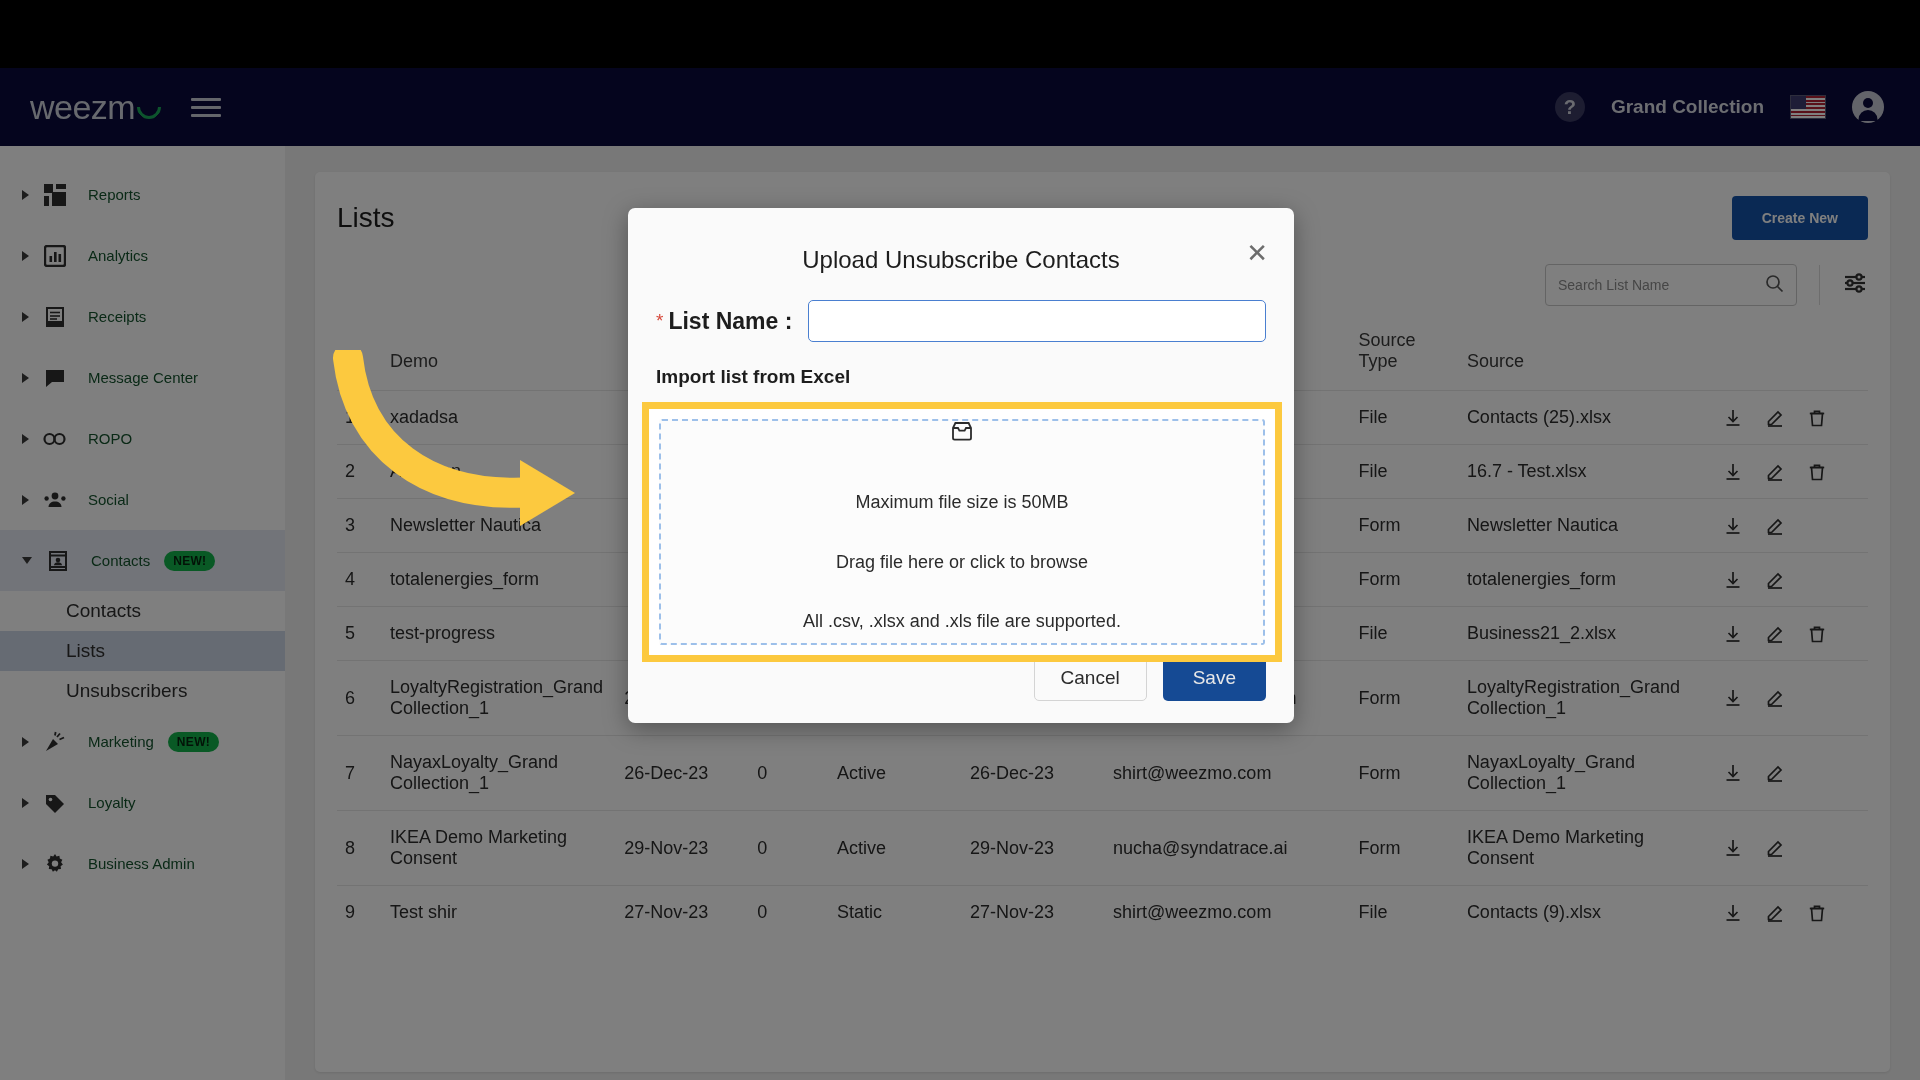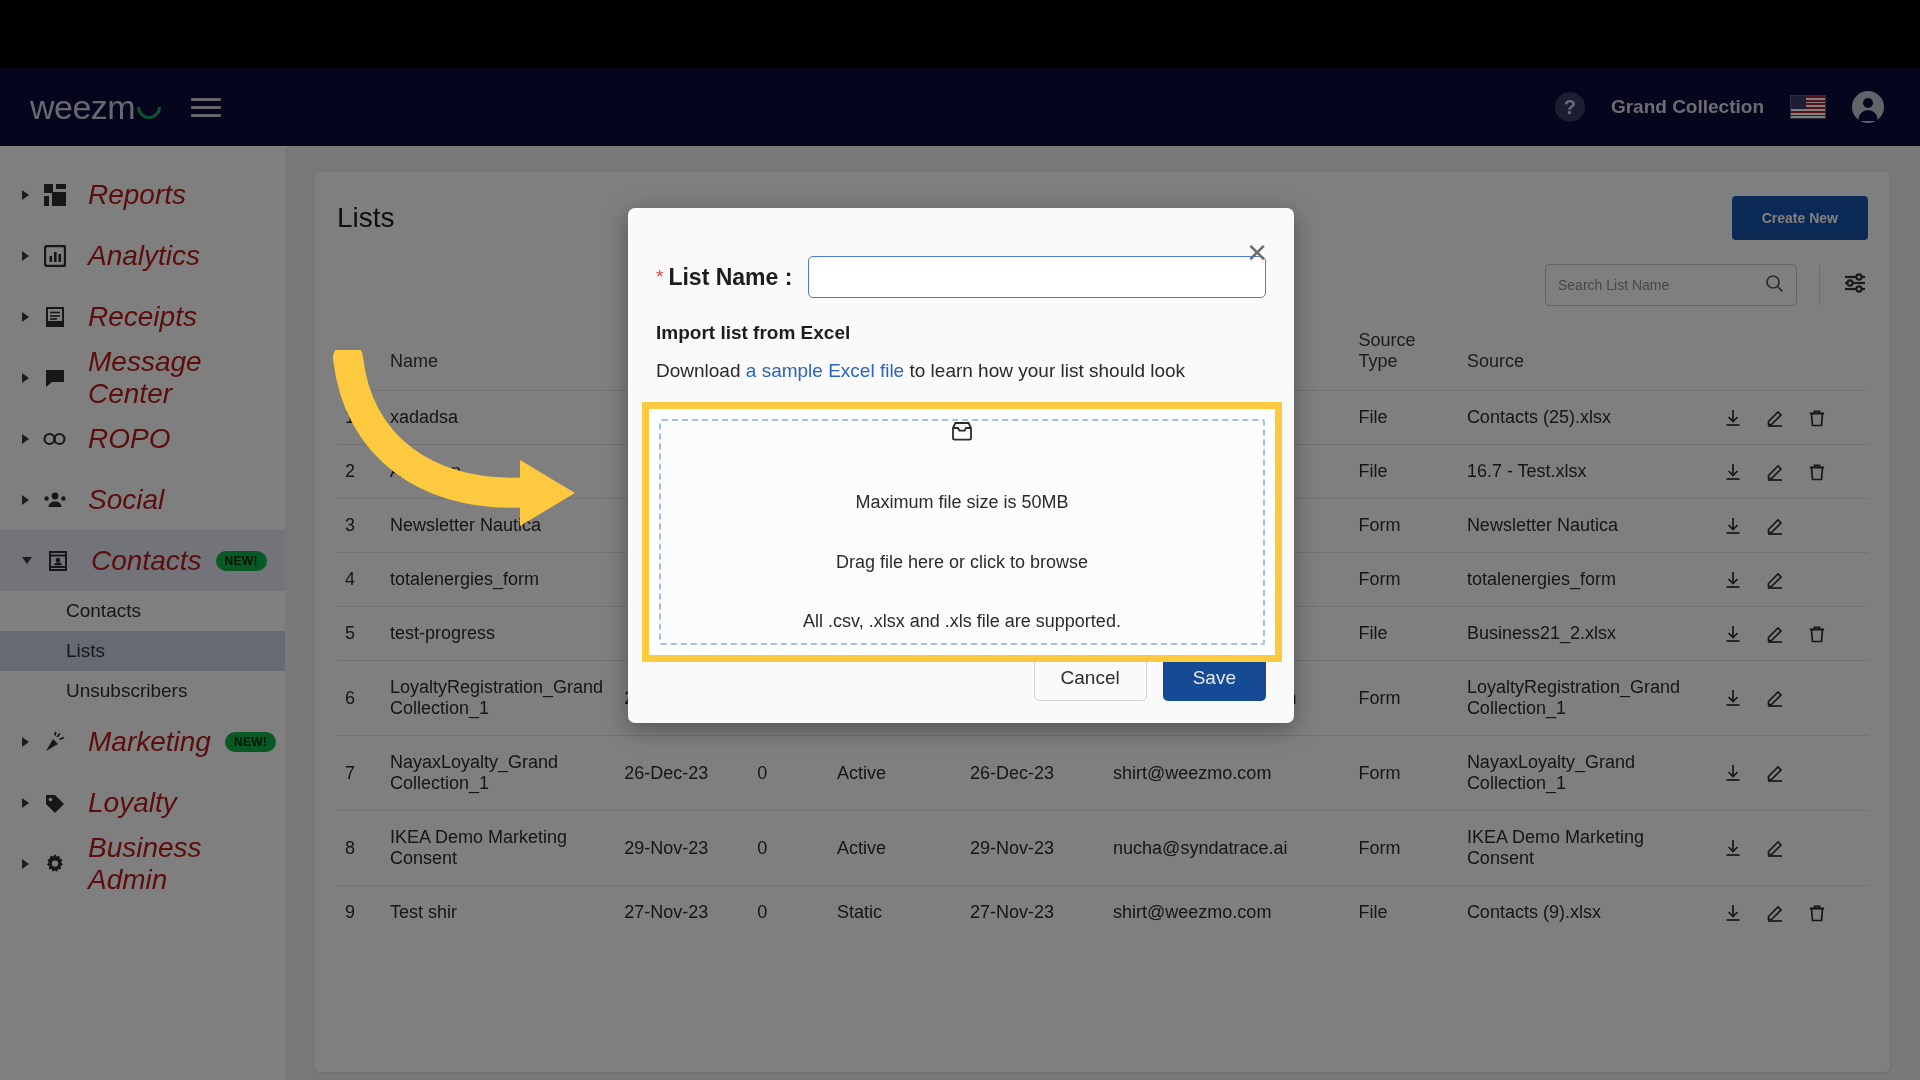--- a/index.html
+++ b/index.html
@@ -99,21 +99,21 @@
     border-left: 5px solid transparent;
     border-right: 5px solid transparent;
     border-top: 7px solid #3a3a3a;
     border-bottom: none;
   }
   .nav-icon {
     width: 26px; height: 26px; margin-right: 20px;
     display: flex; align-items: center; justify-content: center;
     color: #2f2f2f; flex: none;
   }
-  .nav-label { font-size: 28px; color: #b91c1c; font-style: italic; }
+  .nav-label { font-size: 15px; color: #14532d; }
   .badge-new {
     margin-left: 14px; background: #12b34a; color: #06250f;
     font-size: 12px; font-weight: 700; padding: 3px 9px;
     border-radius: 10px; letter-spacing: 0.3px;
   }
   .sub-item {
     height: 40px; display: flex; align-items: center;
     padding-left: 66px; font-size: 19px; color: #2f2f2f; cursor: pointer;
   }
   .sub-item.active { background: #cdd6e6; }
@@ -448,21 +448,21 @@
               <circle cx="8" cy="13" r="2.6" fill="#fff" stroke="#333" stroke-width="2.2"></circle>
               <circle cx="17" cy="19" r="2.6" fill="#fff" stroke="#333" stroke-width="2.2"></circle>
             </svg>
         </span>
       </div>
 
       <table class="lists">
         <thead>
           <tr>
             <th class="col-num">#</th>
-            <th class="col-name">Name</th>
+            <th class="col-name">Demo</th>
             <th class="col-date"></th>
             <th class="col-cnt"></th>
             <th class="col-status"></th>
             <th class="col-upd"></th>
             <th class="col-owner"></th>
             <th class="col-stype">Source Type</th>
             <th class="col-source">Source</th>
             <th class="col-actions"></th>
           </tr>
         </thead>
@@ -751,20 +751,21 @@
       </table>
 
     </div>
   </div>
 </div>
 
 <div id="overlay"></div>
 
 <div id="modal">
   <div class="modal-close">✕</div>
+  <div class="modal-title">Upload Unsubscribe Contacts</div>
 
   <div class="field-row">
     <span class="req-star">*</span>
     <span class="field-label">List Name :</span>
     <input class="field-input" type="text" placeholder="" style="">
   </div>
 
   <div class="import-title">Import list from Excel</div>
 
   <div class="download-line">

